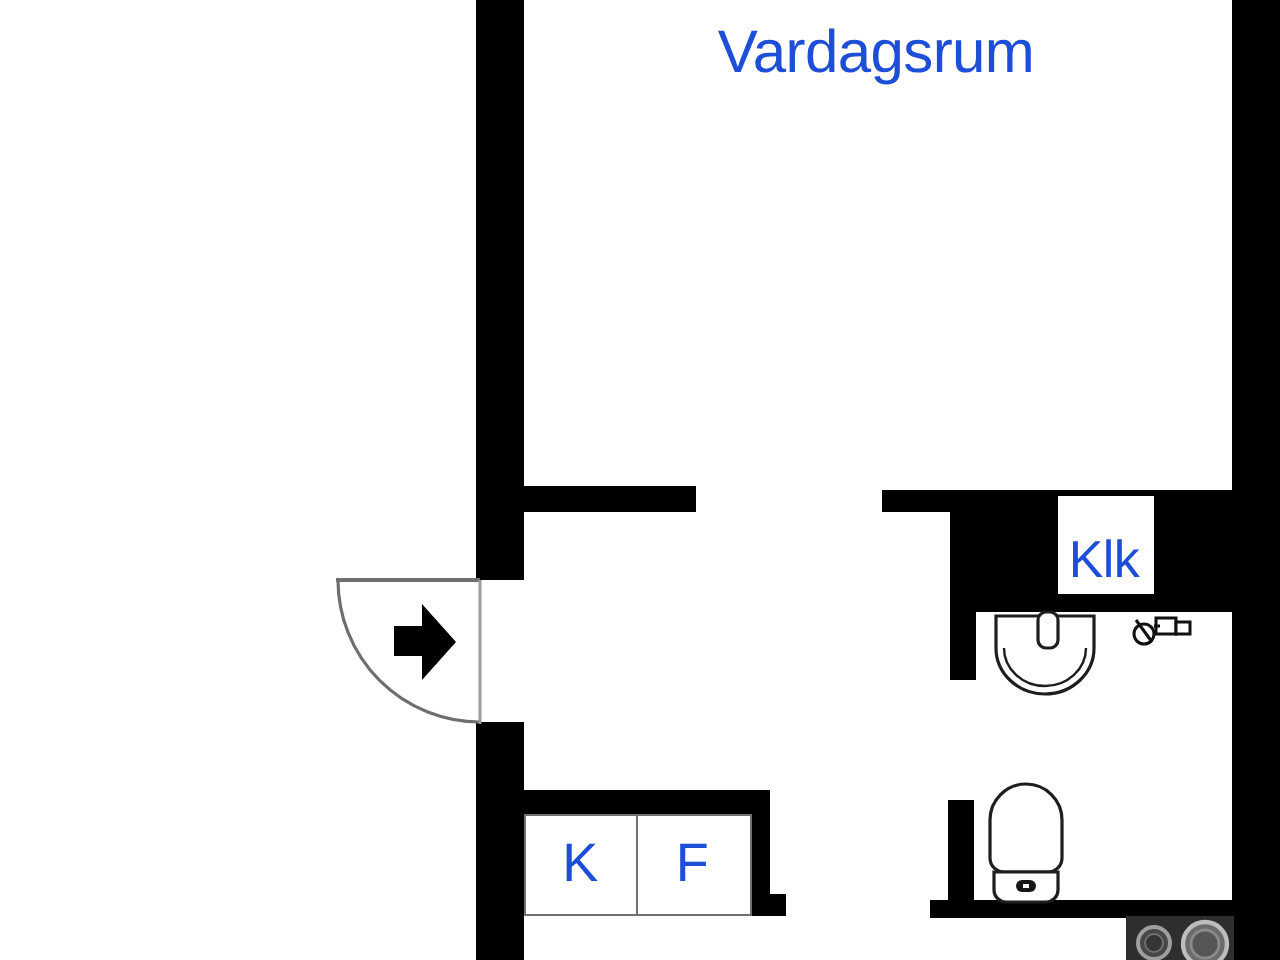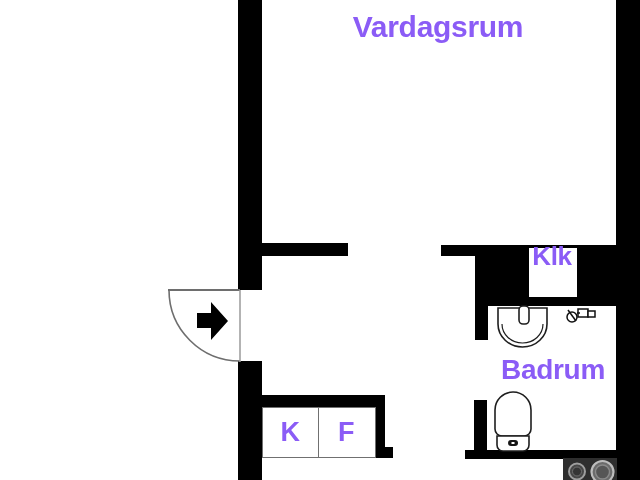--- a/index.html
+++ b/index.html
@@ -3,21 +3,21 @@
 <meta charset="utf-8">
 <style>
   html,body{margin:0;padding:0;background:#fff;}
   #canvas{
     position:relative;width:640px;height:480px;background:#fff;
     overflow:hidden;font-family:"Liberation Sans",sans-serif;
   }
   .wall{position:absolute;background:#000;}
   .label{
     position:absolute;transform:translate(-50%,-50%);
-    font-weight:700;color:#8b5cf6;letter-spacing:-0.3px;white-space:nowrap;
+    font-weight:400;color:#1d4ed8;letter-spacing:-0.3px;white-space:nowrap;
   }
   .lbl-living{font-size:30px;}
   .lbl-hall{font-size:29px;}
   .lbl-klk{font-size:26px;}
   .lbl-badrum{font-size:28px;}
   .lbl-kf{font-size:27px;}
   .whitebox{position:absolute;background:#fff;}
   .cabinet{
     position:absolute;background:#fff;border:1px solid #707070;
     box-sizing:border-box;
@@ -81,17 +81,16 @@
     <g>
       <rect x="563" y="458" width="54" height="22" fill="#2e2e2e"></rect>
       <circle cx="577" cy="471.5" r="8" fill="#474747" stroke="#9e9e9e" stroke-width="2"></circle>
       <circle cx="577" cy="471.5" r="4.5" fill="#353535" stroke="#6f6f6f" stroke-width="1"></circle>
       <circle cx="602.5" cy="472" r="11" fill="#6b6b6b" stroke="#bdbdbd" stroke-width="2.2"></circle>
       <circle cx="602.5" cy="472" r="7" fill="#565656" stroke="#8a8a8a" stroke-width="1.4"></circle>
     </g>
   </svg>
 
   <div class="label lbl-living" style="left:438px;top:27px">Vardagsrum</div>
-  <div class="label lbl-klk" style="left:552px;top:256px">Klk</div>
-  <div class="label lbl-badrum" style="left:553px;top:370px">Badrum</div>
+  <div class="label lbl-klk" style="left:552px;top:280px">Klk</div>
   <div class="label lbl-kf" style="left:290px;top:432px">K</div>
   <div class="label lbl-kf" style="left:346px;top:432px">F</div>
 </div>
 
 </body></html>

